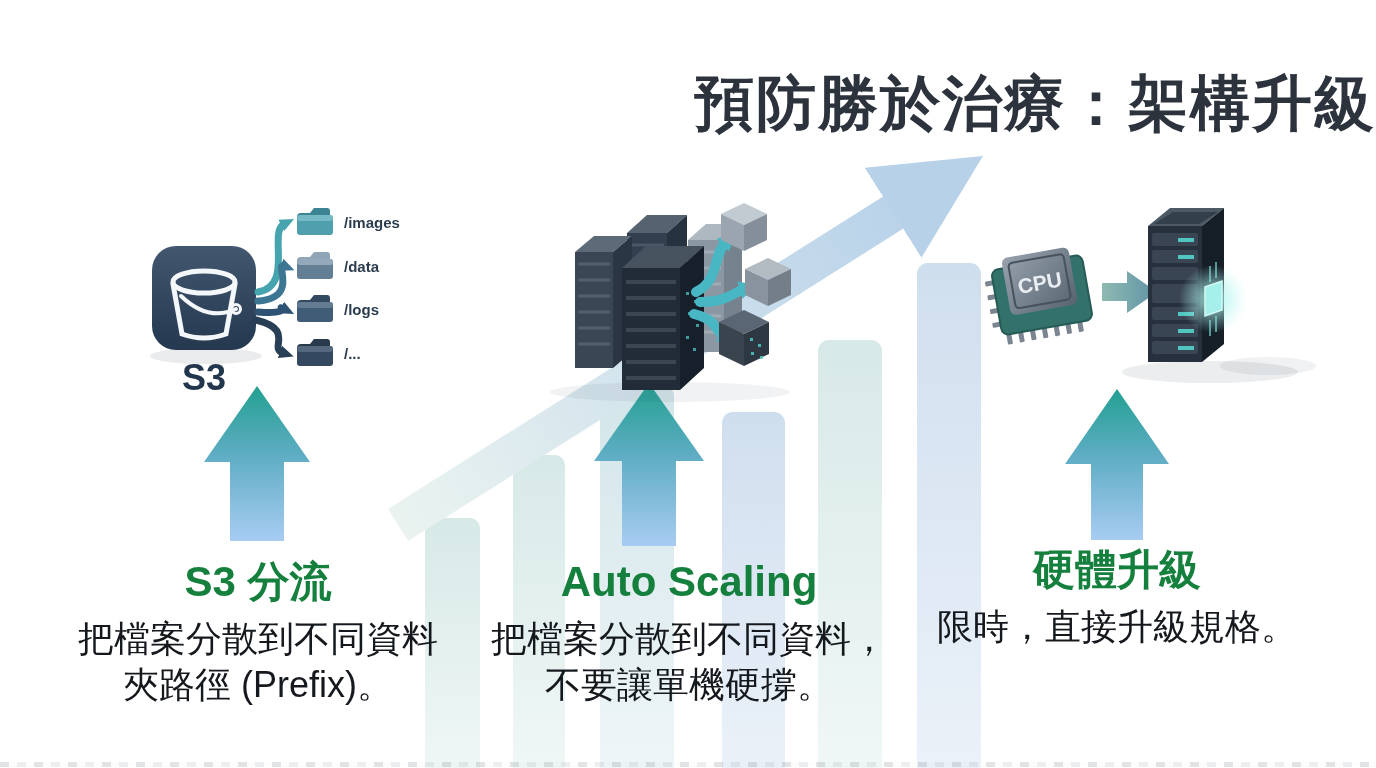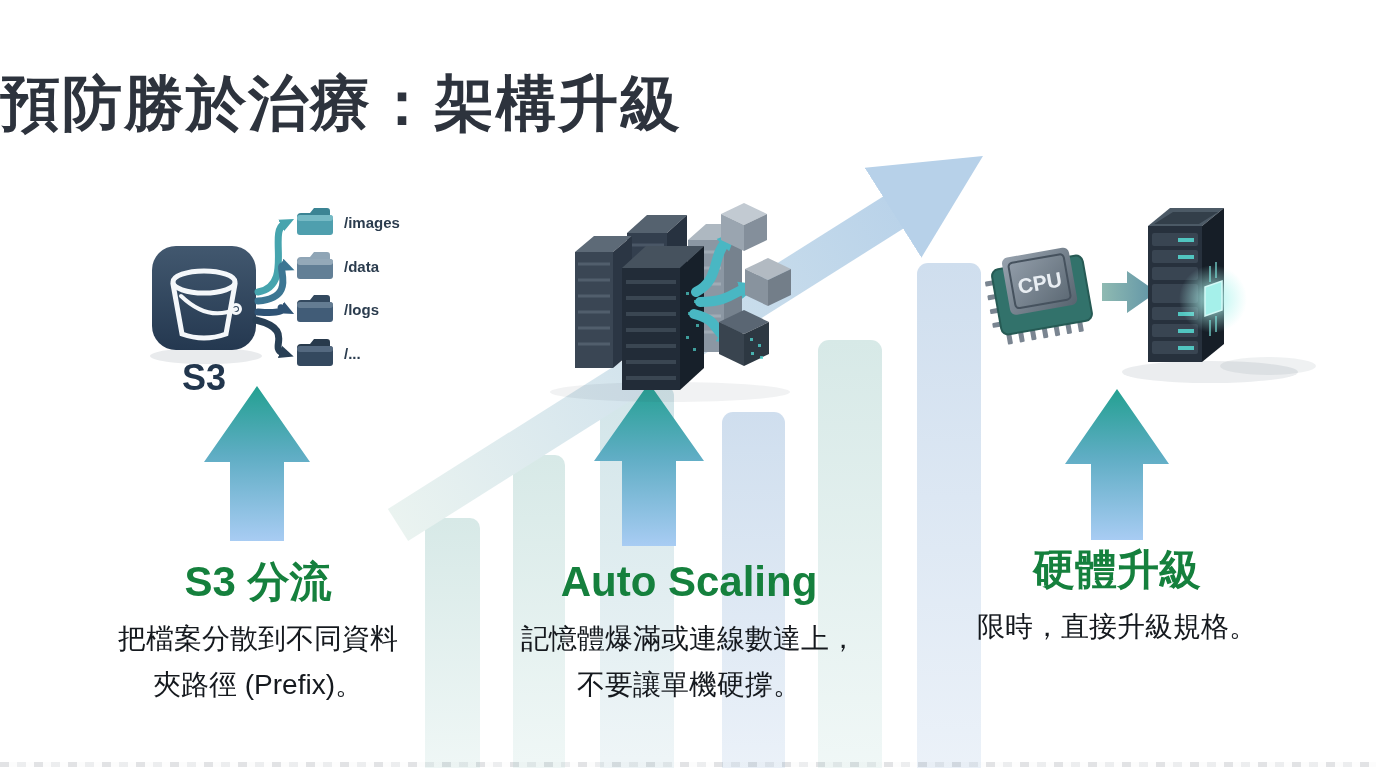--- a/index.html
+++ b/index.html
@@ -2,26 +2,26 @@
 <html><head>
 <meta charset="utf-8">
 <style>
   html,body{margin:0;padding:0;background:#ffffff;}
   #canvas{
     position:relative;width:1376px;height:768px;overflow:hidden;
     background:#ffffff;font-family:"Liberation Sans","DejaVu Sans",sans-serif;
   }
   #artwork{position:absolute;left:0;top:0;width:1376px;height:768px;}
   .title{
-    position:absolute;top:64px;left:0;width:1376px;text-align:left;
+    position:absolute;top:64px;left:0;width:1376px;text-align:right;
     font-size:60px;font-weight:800;color:#2d333d;letter-spacing:2px;
   }
   .col-text{position:absolute;text-align:center;color:#15191e;}
   .col-text .heading{font-size:42px;font-weight:800;color:#15803d;line-height:52px;}
-  .col-text .body{font-size:28px;font-weight:500;line-height:46px;margin-top:8px;}
+  .col-text .body{font-size:36px;font-weight:500;line-height:46px;margin-top:8px;}
   #col-left{left:58px;top:556px;width:400px;}
   #col-mid{left:489px;top:556px;width:400px;text-align:center;}
   #col-right{left:917px;top:544px;width:400px;}
   .bottom-speckle{
     position:absolute;left:0;bottom:1px;width:1376px;height:5px;opacity:.45;
     background:repeating-linear-gradient(90deg,
       rgba(70,80,92,.35) 0 9px, rgba(70,80,92,.04) 9px 17px, rgba(70,80,92,.22) 17px 26px, rgba(70,80,92,.02) 26px 34px);
     filter:blur(.6px);
   }
   svg text{font-family:"Liberation Sans","DejaVu Sans",sans-serif;}
@@ -321,21 +321,21 @@
     <div class="heading">S3 分流</div>
     <div class="body">
       <div>把檔案分散到不同資料</div>
       <div>夾路徑 (Prefix)。</div>
     </div>
   </div>
 
   <div class="col-text" id="col-mid">
     <div class="heading">Auto Scaling</div>
     <div class="body">
-      <div>記憶體爆滿或連線數達上，</div>
+      <div>把檔案分散到不同資料，</div>
       <div>不要讓單機硬撐。</div>
     </div>
   </div>
 
   <div class="col-text" id="col-right">
     <div class="heading">硬體升級</div>
     <div class="body">
       <div>限時，直接升級規格。</div>
     </div>
   </div>

